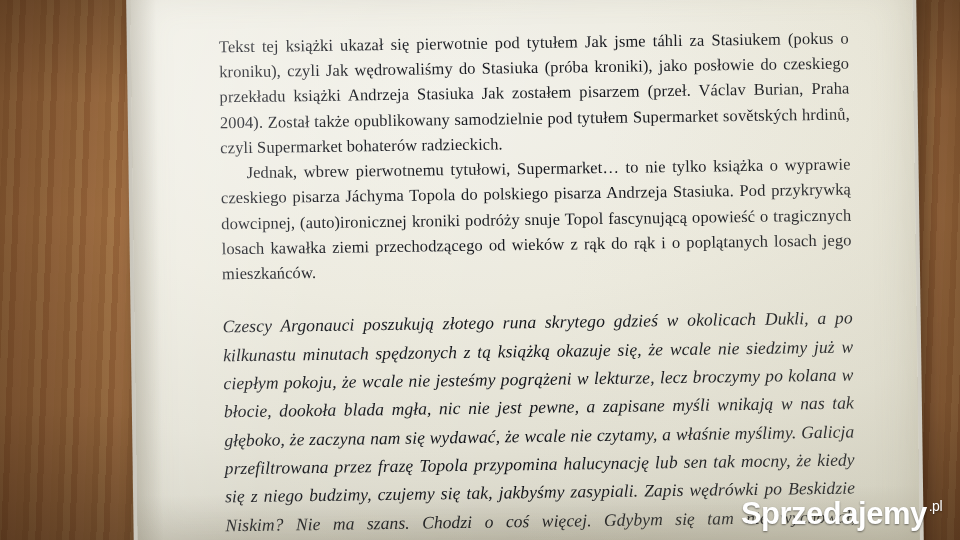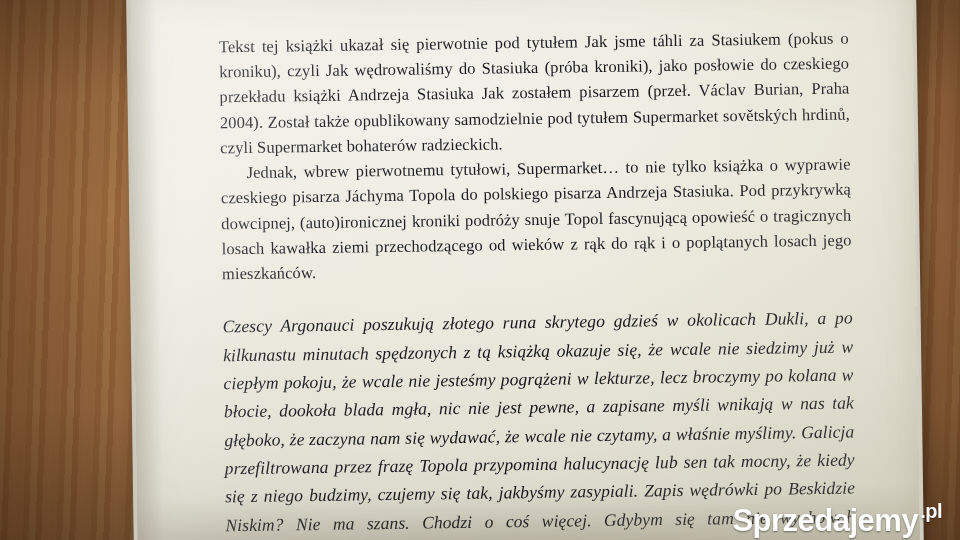--- a/index.html
+++ b/index.html
@@ -113,34 +113,34 @@
     line-height: 1.62;
     text-align: justify;
     color: #111318;
     letter-spacing: 0.1px;
   }
 
   
   .watermark {
     position: absolute;
     right: 18px;
-    bottom: 1px;
+    bottom: 8px;
     font-family: "Liberation Sans", sans-serif;
     font-weight: bold;
     font-size: 31px;
     color: #ffffff;
     text-shadow: 0 1px 2px rgba(0,0,0,0.45);
     letter-spacing: -0.5px;
     display: flex;
     align-items: baseline;
     gap: 2px;
   }
   .watermark .dotpl {
-    font-size: 20px;
-    font-weight: bold;
+    font-size: 14px;
+    font-weight: normal;
     color: #ffffff;
     position: relative;
     top: -13px;
   }
 </style>
 </head>
 <body>
 
 <div id="scene">
 

